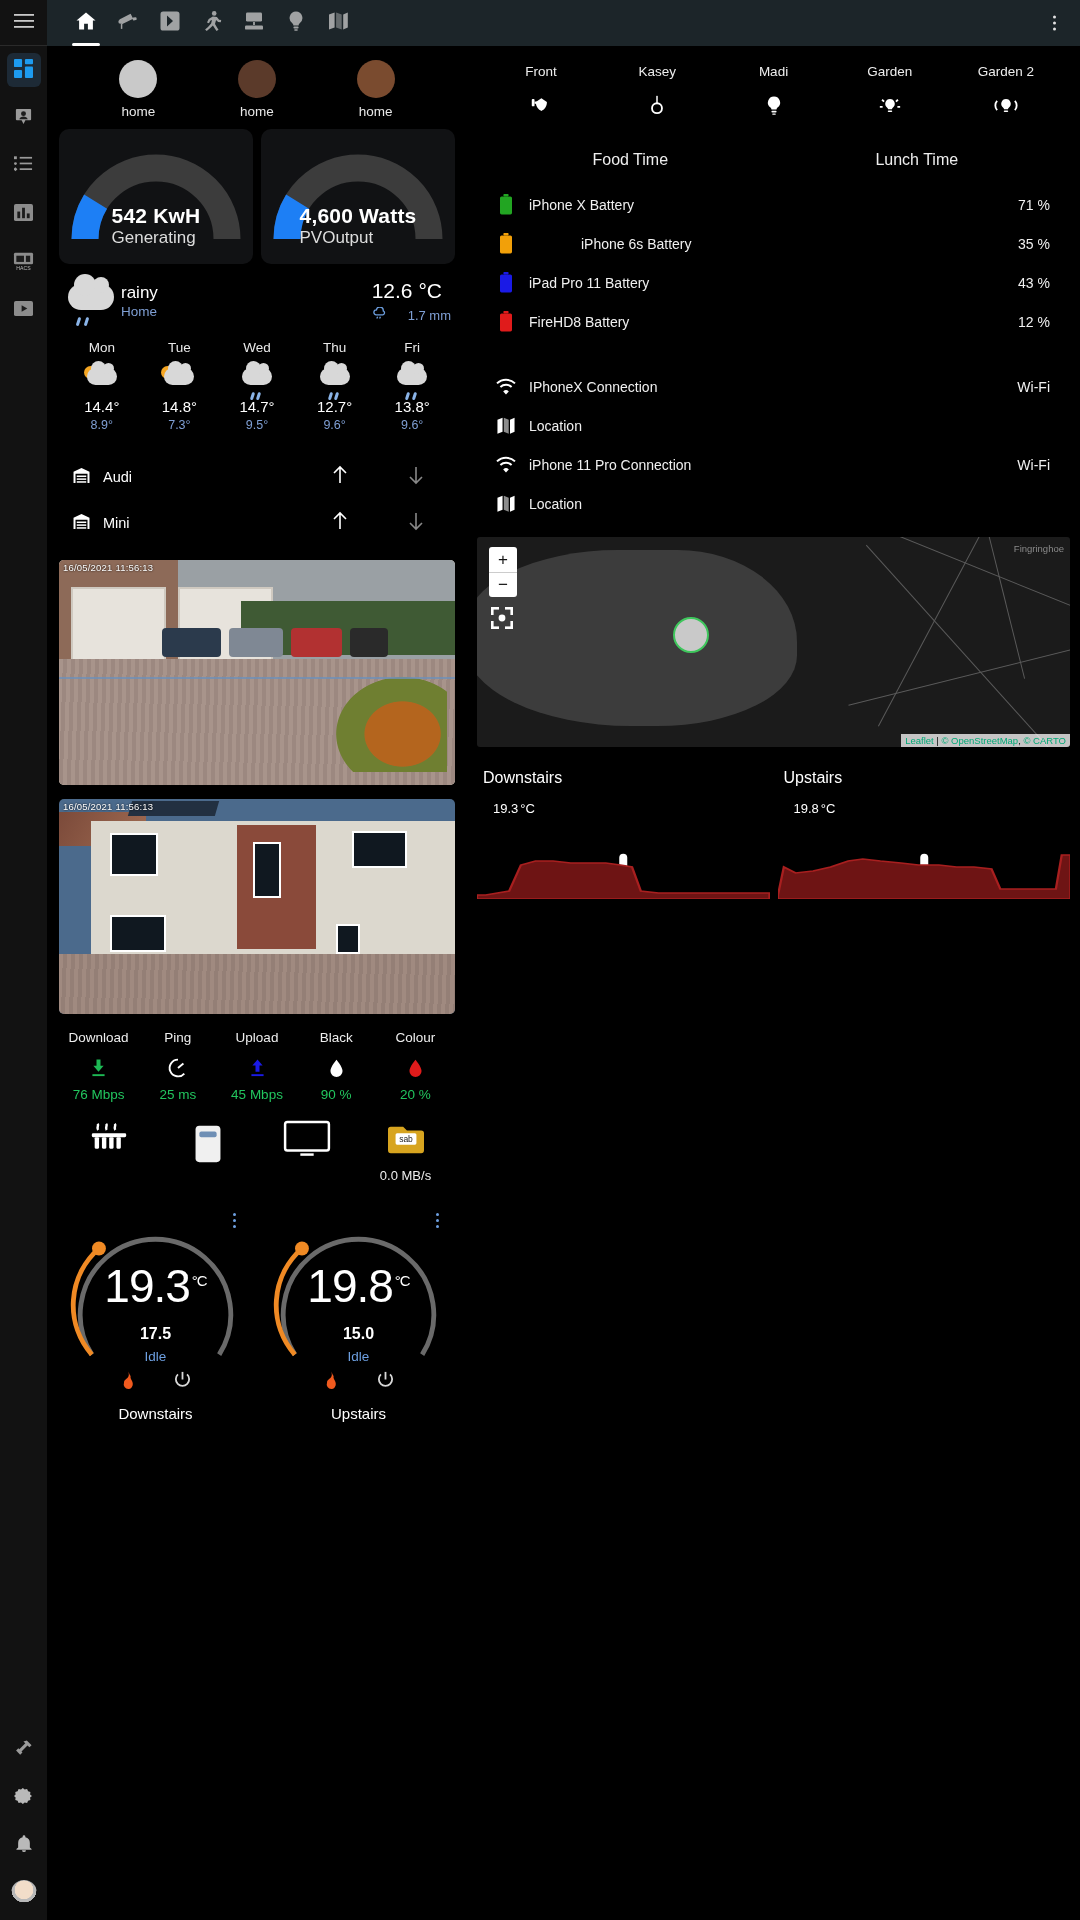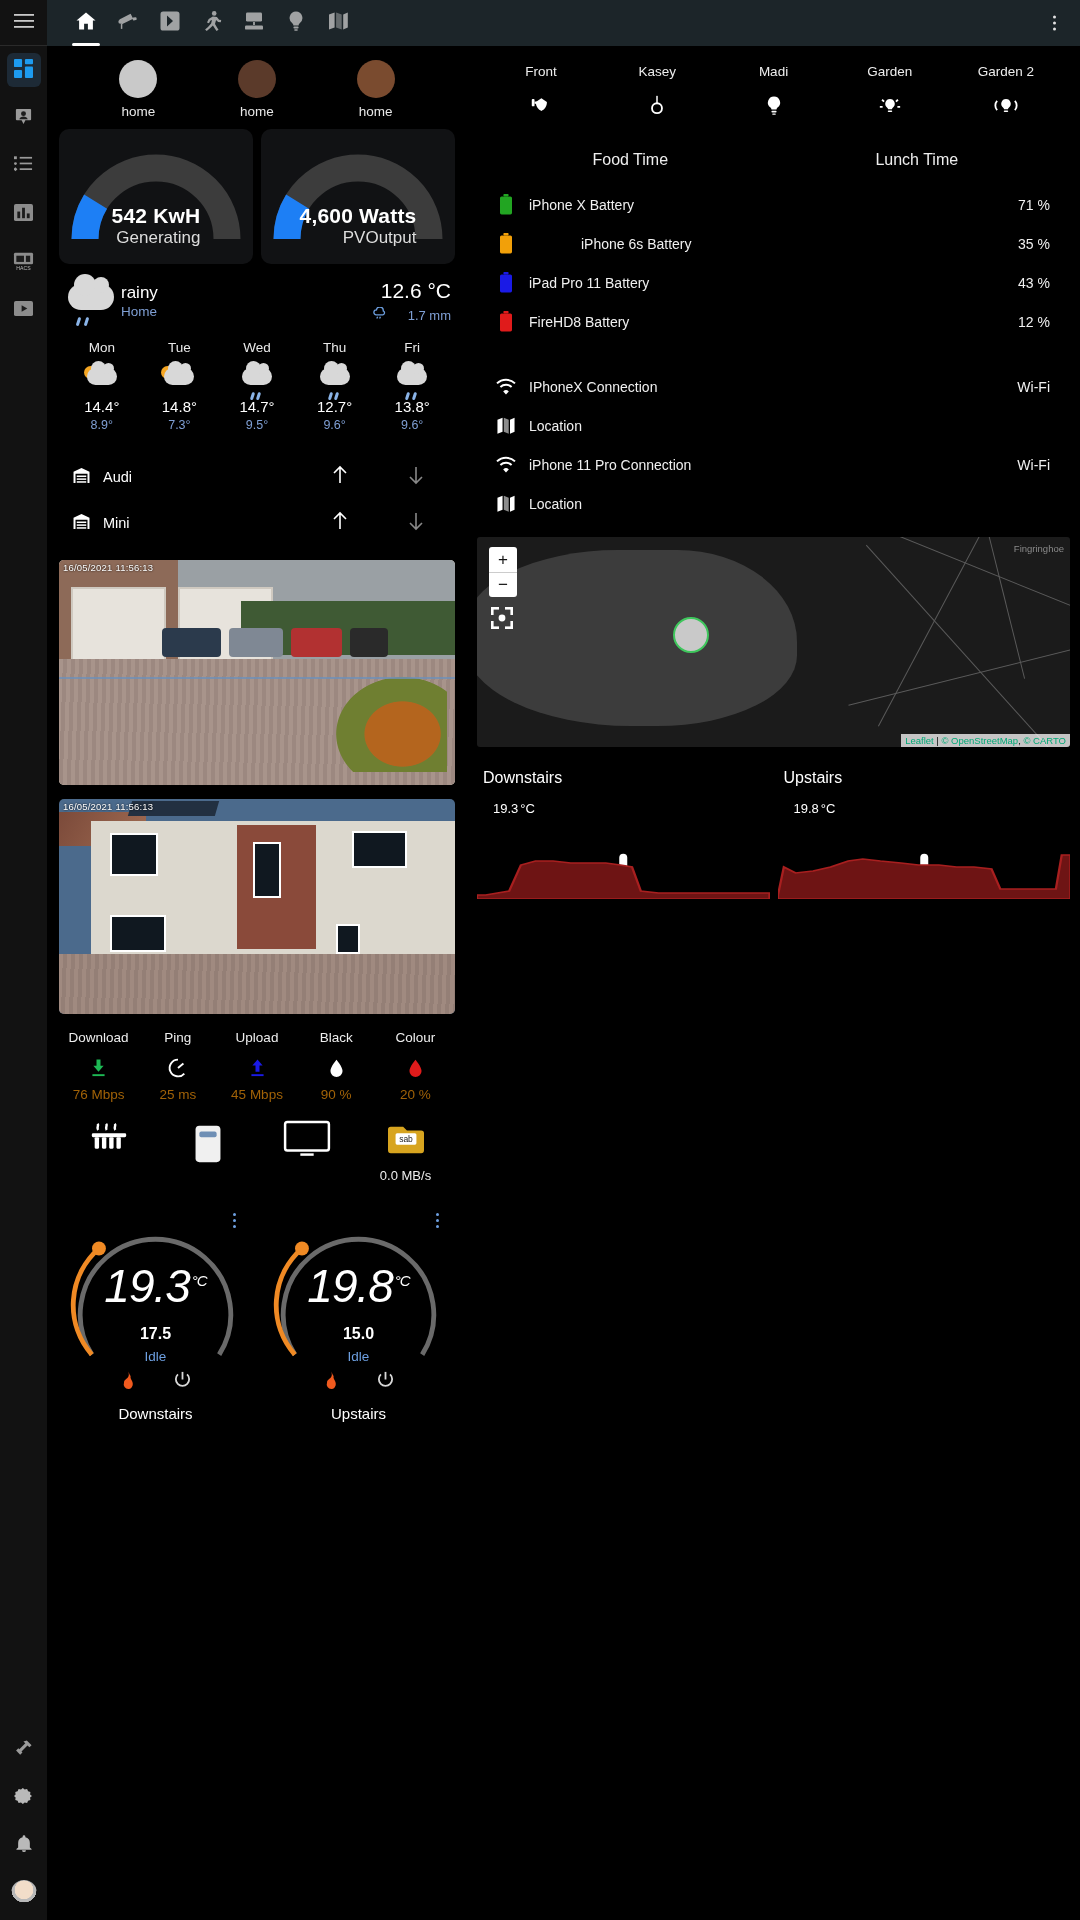--- a/index.html
+++ b/index.html
@@ -54,40 +54,40 @@
       radial-gradient(ellipse 72% 52% at 50% 24%, #7a4b2f 0 100%),
       radial-gradient(circle at 50% 60%, #f8e2cf 0 54%, transparent 55%), #000; }
   .person .st { font-size:13.5px; color:#e8e8e8; }
 
   
   .gauges { display:flex; gap:8px; padding:6px 0 0 0; }
   .gcard { flex:1 1 0; background:#111214; border-radius:10px; height:135px;
            position:relative; display:flex; align-items:flex-end; justify-content:center;
            padding-bottom:16px; }
   .gwrap { position:absolute; top:18px; left:50%; transform:translateX(-50%); }
-  .gtxt { position:relative; text-align:right; z-index:2; }
+  .gtxt { position:relative; text-align:left; z-index:2; }
   .gval { font-size:21px; font-weight:600; letter-spacing:.2px; }
   .glab { font-size:17px; color:#ddd; }
 
   
   .weather { padding:12px 4px 0; }
   .wtop { display:flex; align-items:center; }
   .wicon { width:58px; height:50px; position:relative; flex:0 0 58px; }
   .cloud { position:absolute; width:46px; height:26px; background:#d8d8d8;
            border-radius:14px; left:5px; top:8px; }
   .cloud:before { content:""; position:absolute; width:22px; height:22px; background:#d8d8d8;
                   border-radius:50%; left:6px; top:-10px; }
   .cloud:after { content:""; position:absolute; width:16px; height:16px; background:#d8d8d8;
                  border-radius:50%; left:25px; top:-7px; }
   .rain { position:absolute; left:14px; top:36px; }
   .rain i { display:inline-block; width:2.5px; height:9px; background:#8ab4e8; margin-right:5px;
             transform:rotate(18deg); border-radius:2px; }
   .wname { font-size:17px; line-height:1; }
   .wsub { font-size:13.5px; color:#7f9fd4; margin-top:3px; }
-  .wright { margin-left:auto; text-align:right; }
+  .wright { margin-left:auto; text-align:left; }
   .wtemp { font-size:21px; }
   .wprec { font-size:13px; color:#7f9fd4; margin-top:4px; display:flex;
            align-items:center; justify-content:flex-end; gap:21px; }
 
   .fcast { display:flex; margin-top:14px; }
   .fday { flex:1 1 0; text-align:center; }
   .fday .dn { font-size:13.5px; color:#e9e9e9; }
   .fday .fi { height:34px; margin:5px 0 2px; position:relative; }
   .fc { position:absolute; left:50%; transform:translateX(-50%); width:30px; height:17px;
         background:#d8d8d8; border-radius:9px; top:8px; }
@@ -143,35 +143,35 @@
   .c2ground { position:absolute; left:0; right:0; top:72%; bottom:0;
               background:repeating-linear-gradient(92deg,#a08a80 0 4px,#947f76 4px 8px); }
   .c2panel { position:absolute; left:18%; top:1%; width:22%; height:7%;
              background:#223041; transform:skewX(-16deg); }
 
   
   .sptest { display:flex; margin-top:16px; }
   .sp { flex:1 1 0; text-align:center; }
   .sp .l { font-size:13.5px; color:#eee; }
   .sp .i { height:34px; display:flex; align-items:center; justify-content:center; margin:6px 0 2px; }
-  .sp .v { font-size:13.5px; color:#a16207; }
+  .sp .v { font-size:13.5px; color:#22c55e; }
 
   
   .irow { display:flex; margin-top:18px; align-items:flex-start; }
   .ir { flex:1 1 0; text-align:center; }
   .ir .cap { font-size:13px; margin-top:8px; color:#eee; }
 
   
   .clim { display:flex; margin-top:24px; gap:10px; }
   .cg { flex:1 1 0; position:relative; height:215px; }
   .cg .dots { position:absolute; right:16px; top:6px; display:flex; flex-direction:column;
               gap:3px; align-items:center; }
   .cg .dots i { width:3px; height:3px; border-radius:50%; background:#6d9fe0; }
   .cgtxt { position:absolute; left:0; right:0; top:52px; text-align:center; }
-  .cgbig { font-size:46px; font-weight:300; letter-spacing:-1px;font-style:italic; }
+  .cgbig { font-size:46px; font-weight:300; letter-spacing:-1px; }
   .cgunit { font-size:15px; vertical-align:super; margin-left:2px; }
   .cgsub { font-size:16px; margin-top:12px;font-weight:bold; }
   .cgstate { font-size:13.5px; color:#6d9fe0; margin-top:6px; }
   .cgbtns { position:absolute; left:0; right:0; bottom:28px; display:flex;
             justify-content:center; gap:36px; }
   .cgname { position:absolute; left:0; right:0; bottom:0; text-align:center; font-size:15px; }
 
   
   .lights { display:flex; padding:18px 6px 0; }
   .lt { flex:1 1 0; text-align:center; }

